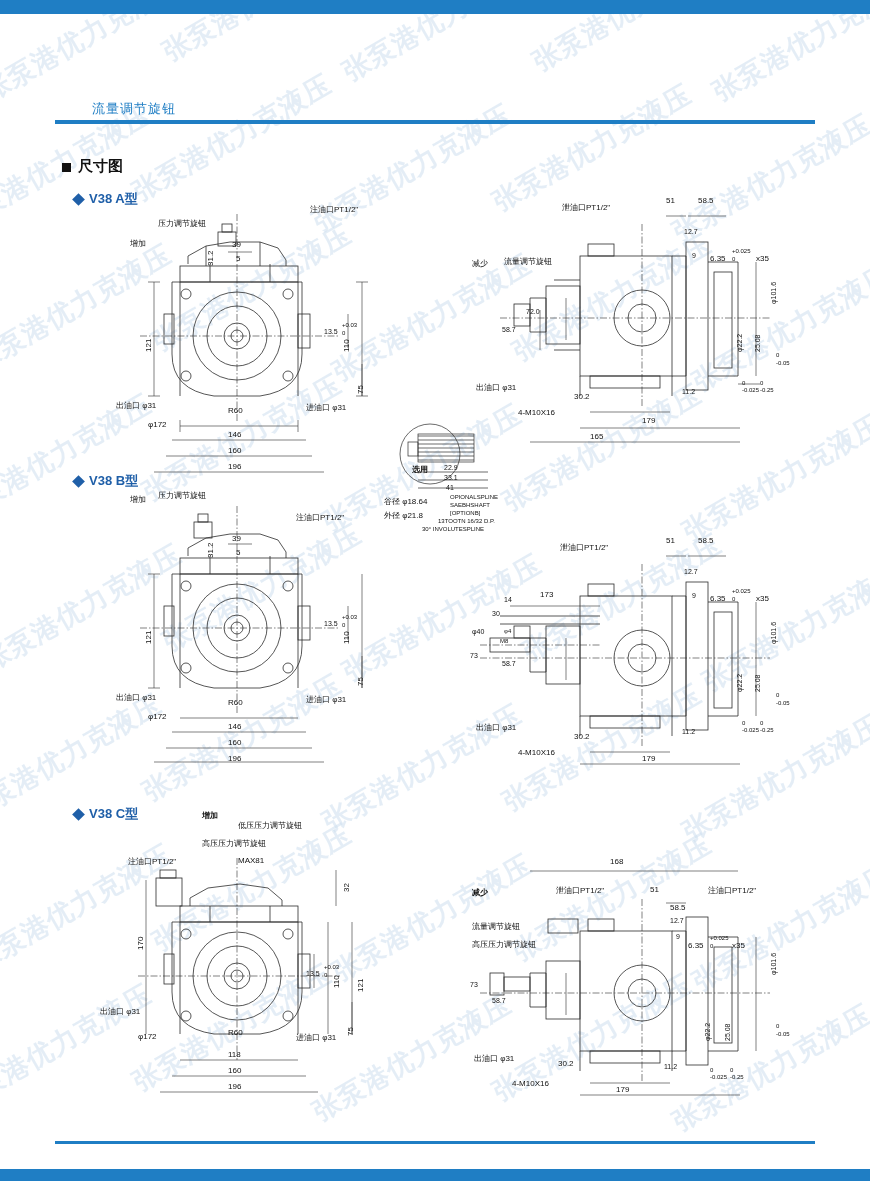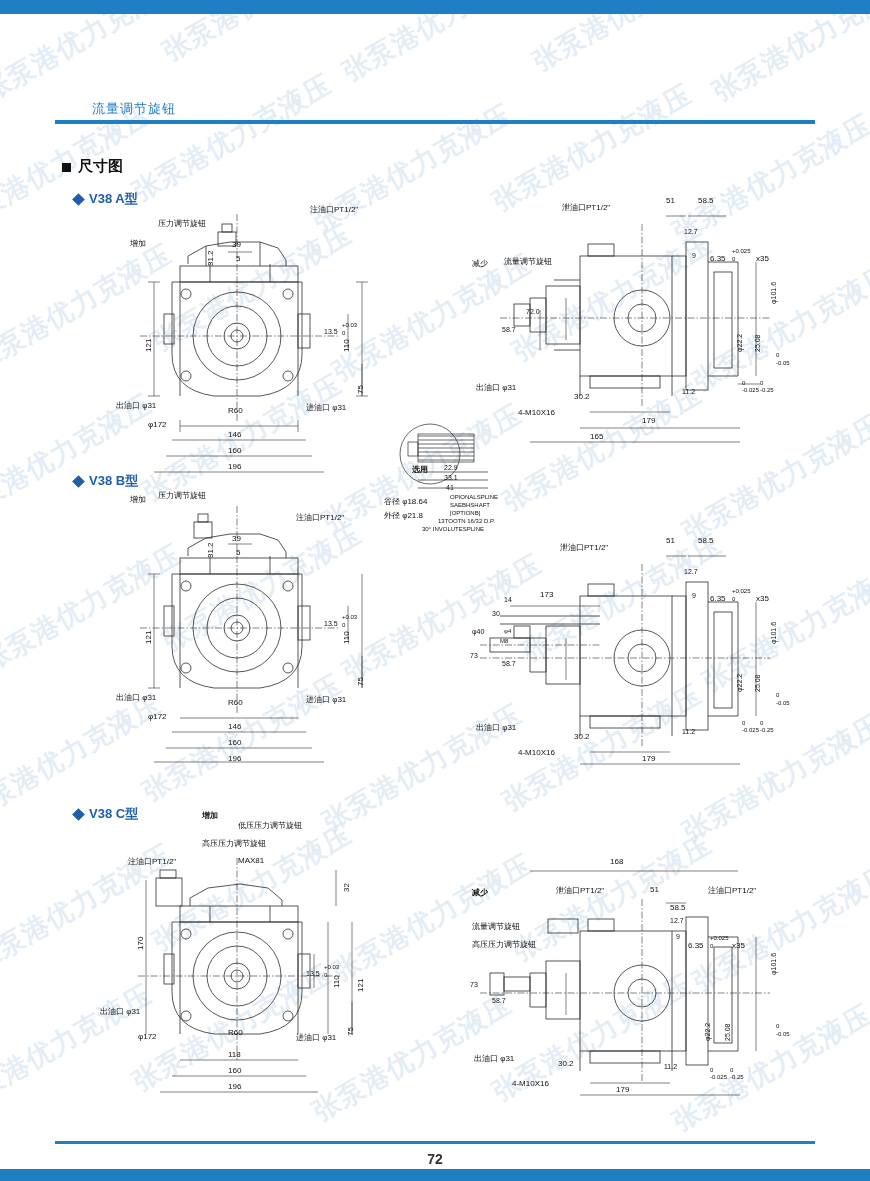--- a/index.html
+++ b/index.html
@@ -595,15 +595,14 @@
     <div class="lbl xs" style="left:240px; top:222px;">0</div>
     <div class="lbl xs" style="left:240px; top:229px;">-0.025</div>
     <div class="lbl rot sm" style="left:254px; top:196px;">25.08</div>
     <div class="lbl xs" style="left:260px; top:222px;">0</div>
     <div class="lbl xs" style="left:260px; top:229px;">-0.25</div>
     <div class="lbl" style="left:42px; top:234px;">4-M10X16</div>
     <div class="lbl" style="left:146px; top:240px;">179</div>
   </div>
 
   <div class="footer-rule"></div>
-  <div class="page-num">72</div>
   <div class="botbar"></div>
 </div>
 
 </body></html>

